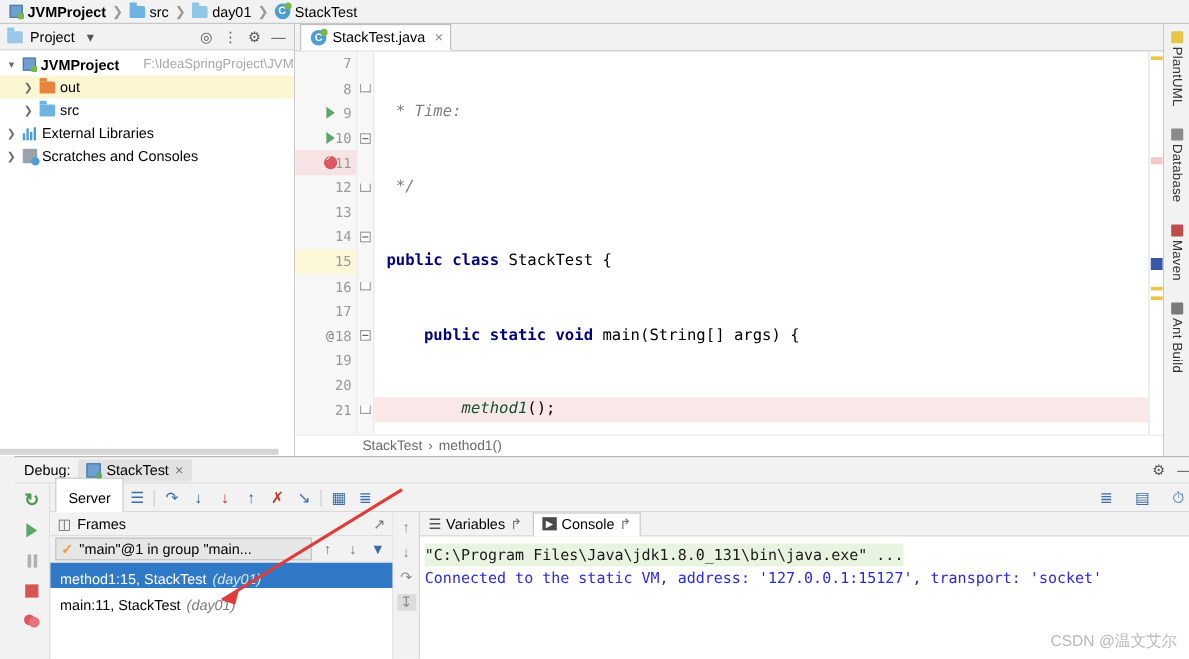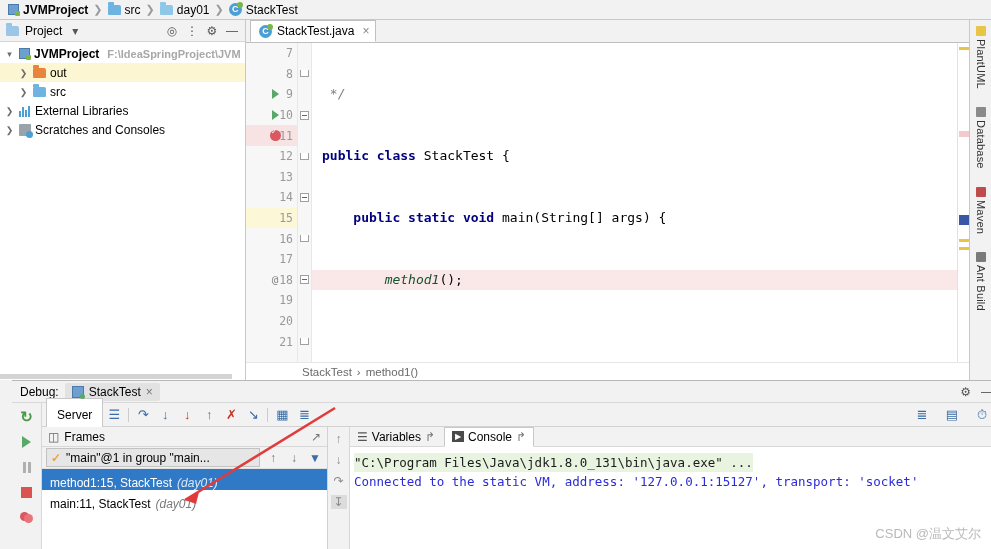--- a/index.html
+++ b/index.html
@@ -54,21 +54,21 @@
   }
   .panel-header .title { flex: 0 0 auto; }
   .panel-header .spacer { flex:1; }
   .hdr-ico { width:14px;height:14px; display:flex;align-items:center;justify-content:center; color:#555; font-size:12px; cursor:pointer;}
   .tree { flex:1; overflow:hidden; padding-top:2px; font-size:12px;}
   .tree-row { display:flex; align-items:center; height:19px; padding-left:4px; gap:4px; white-space:nowrap;}
   .tree-row.sel-light { background:#fdf6d3; }
   .arrow { width:11px; text-align:center; color:#6d6d6d; font-size:9px; }
   .tree-label { font-size:12px; }
   .tree-label.bold { font-weight:bold; }
-  .tree-path { color:#a8a8a8; font-size:11px; margin-left:4px; overflow:hidden;font-weight:bold; }
+  .tree-path { color:#a8a8a8; font-size:11px; margin-left:16px; overflow:hidden; }
   .ico-lib { width:12px;height:12px; display:flex; align-items:flex-end; gap:1px;}
   .ico-lib i { display:block; width:2px; background:#4b9fd5;}
   .ico-scratch { width:12px;height:12px; position:relative; background:#9aa3ab; border-radius:1px;}
   .ico-scratch::after{content:'';position:absolute;right:-2px;bottom:-2px;width:7px;height:7px;border-radius:50%;background:#4b9fd5;}
 
   
   .editor-area { flex:1; display:flex; flex-direction:column; background:#fff; position:relative;}
   .tabbar { height:23px; background:#f2f2f2; display:flex; align-items:flex-end; border-bottom:1px solid #c0c0c0;}
   .tab {
     height:22px; display:flex; align-items:center; gap:5px; padding:0 6px 0 8px;
@@ -369,20 +369,21 @@
               <span class="fold-box minus"></span>
             </div>
           <div class="fold-row"></div>
           <div class="fold-row"></div>
           <div class="fold-row">
               <span class="fold-tip"></span>
             </div>
         </div>
 
         <div class="code">
+          <div class="cline"><span class="cmt">&nbsp;* Time:</span></div>
           <div class="cline"><span class="cmt">&nbsp;*/</span></div>
           <div class="cline"><span class="kw">public class</span> StackTest {</div>
           <div class="cline">    <span class="kw">public static void</span> main(String[] args) {</div>
           <div class="cline bp-line">        <span class="mth">method1</span>();</div>
           
           
           
           
           
           

